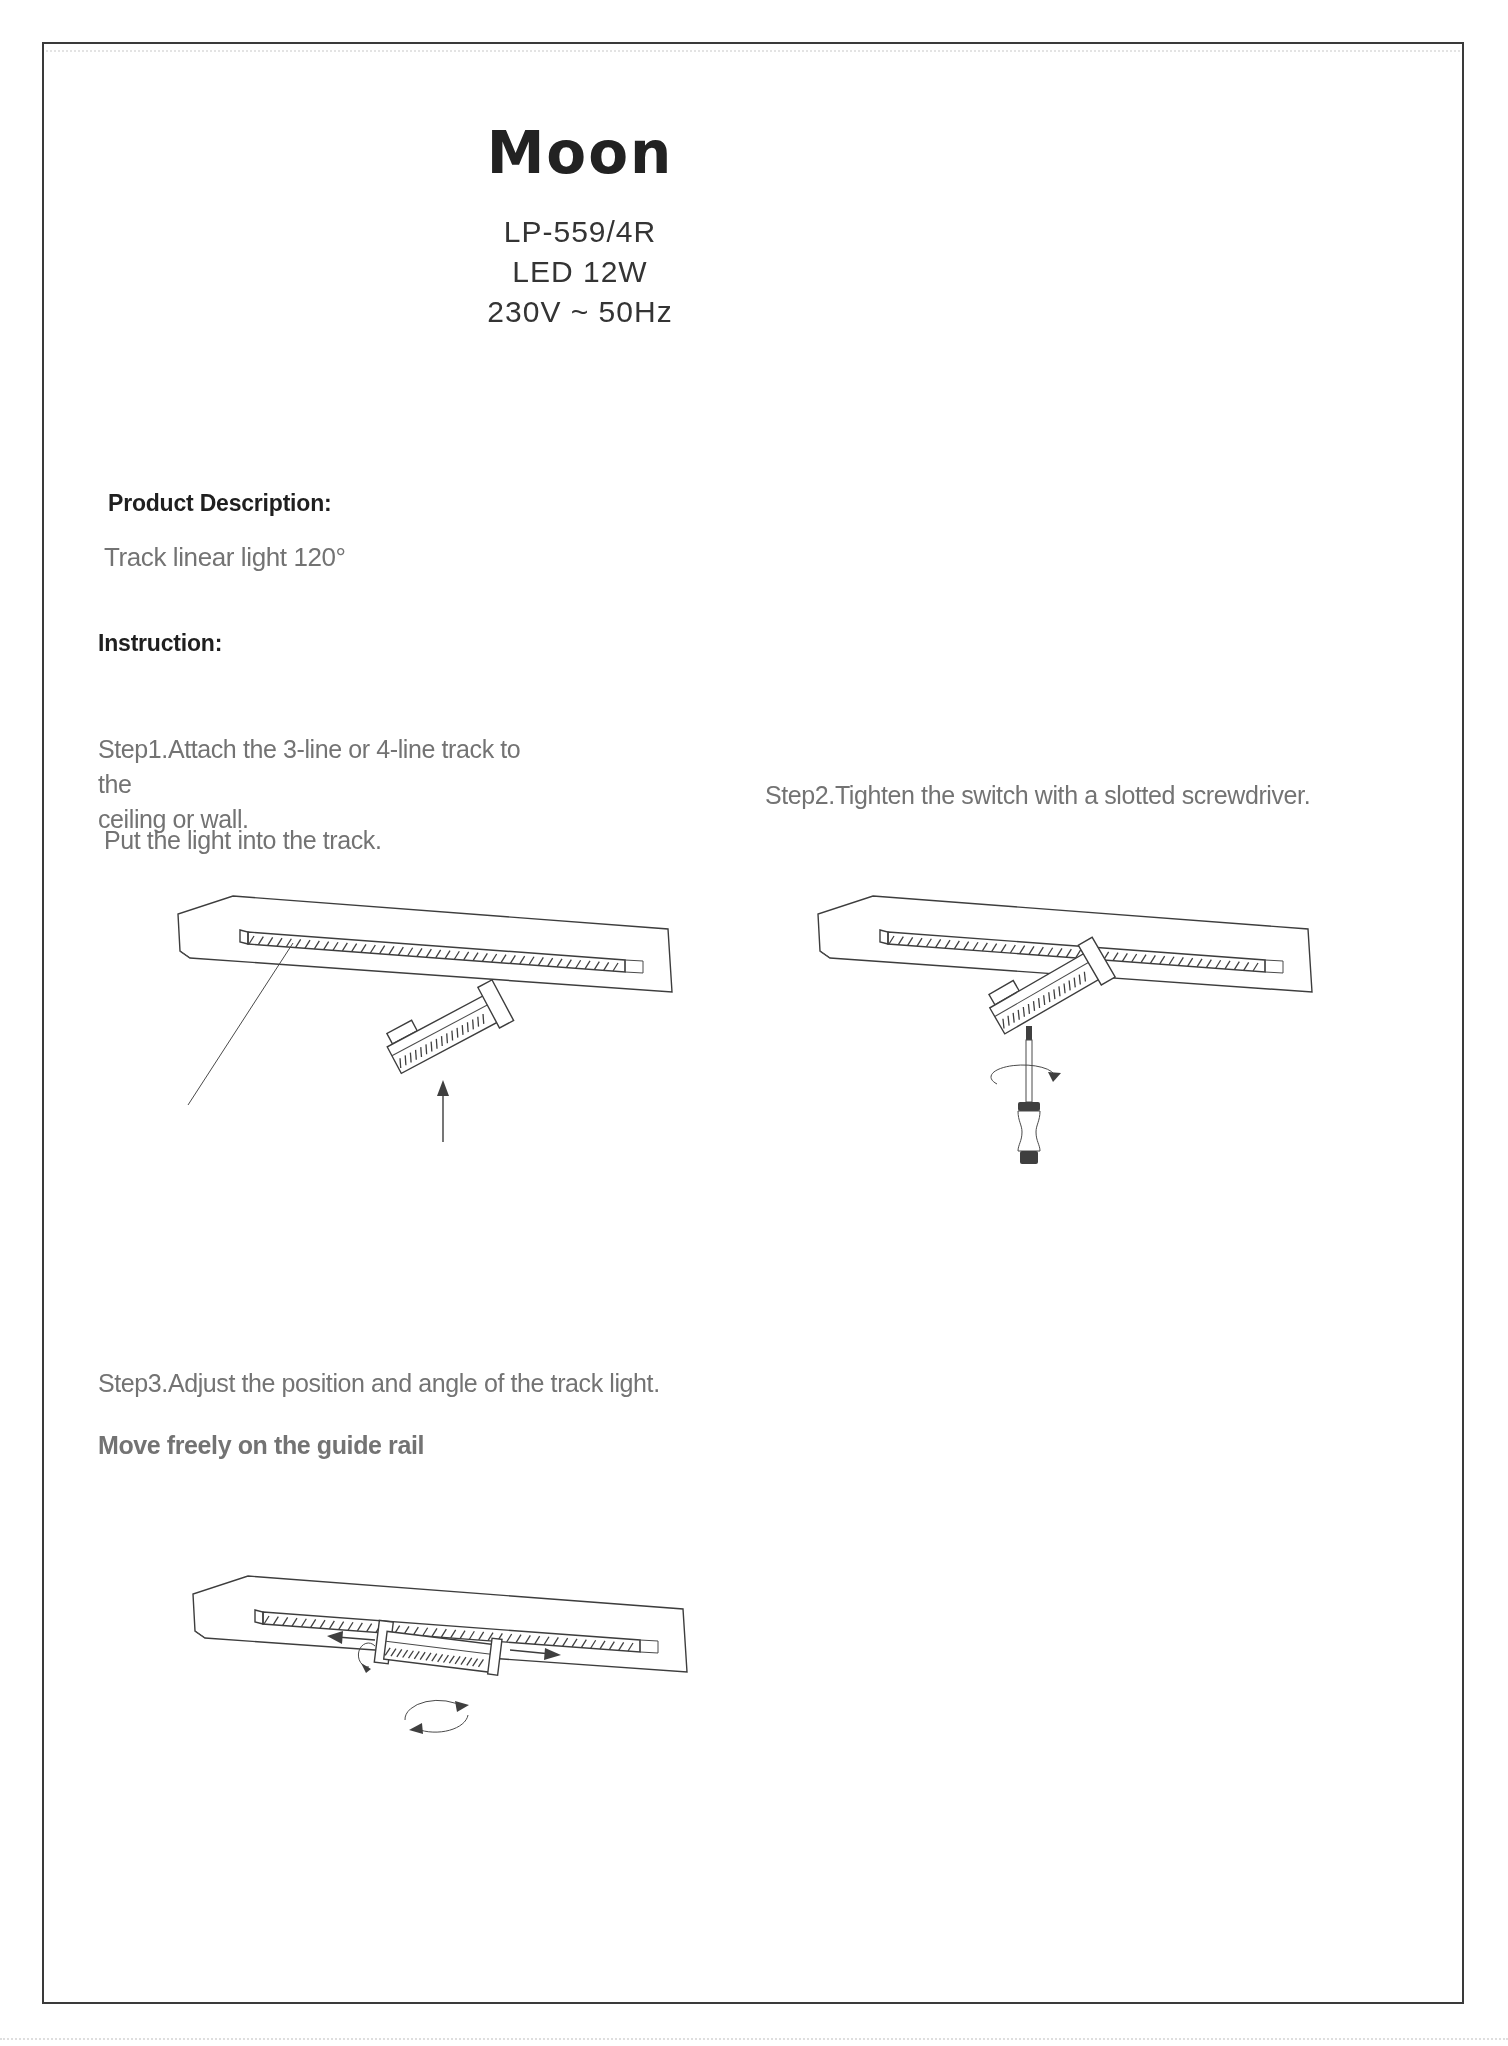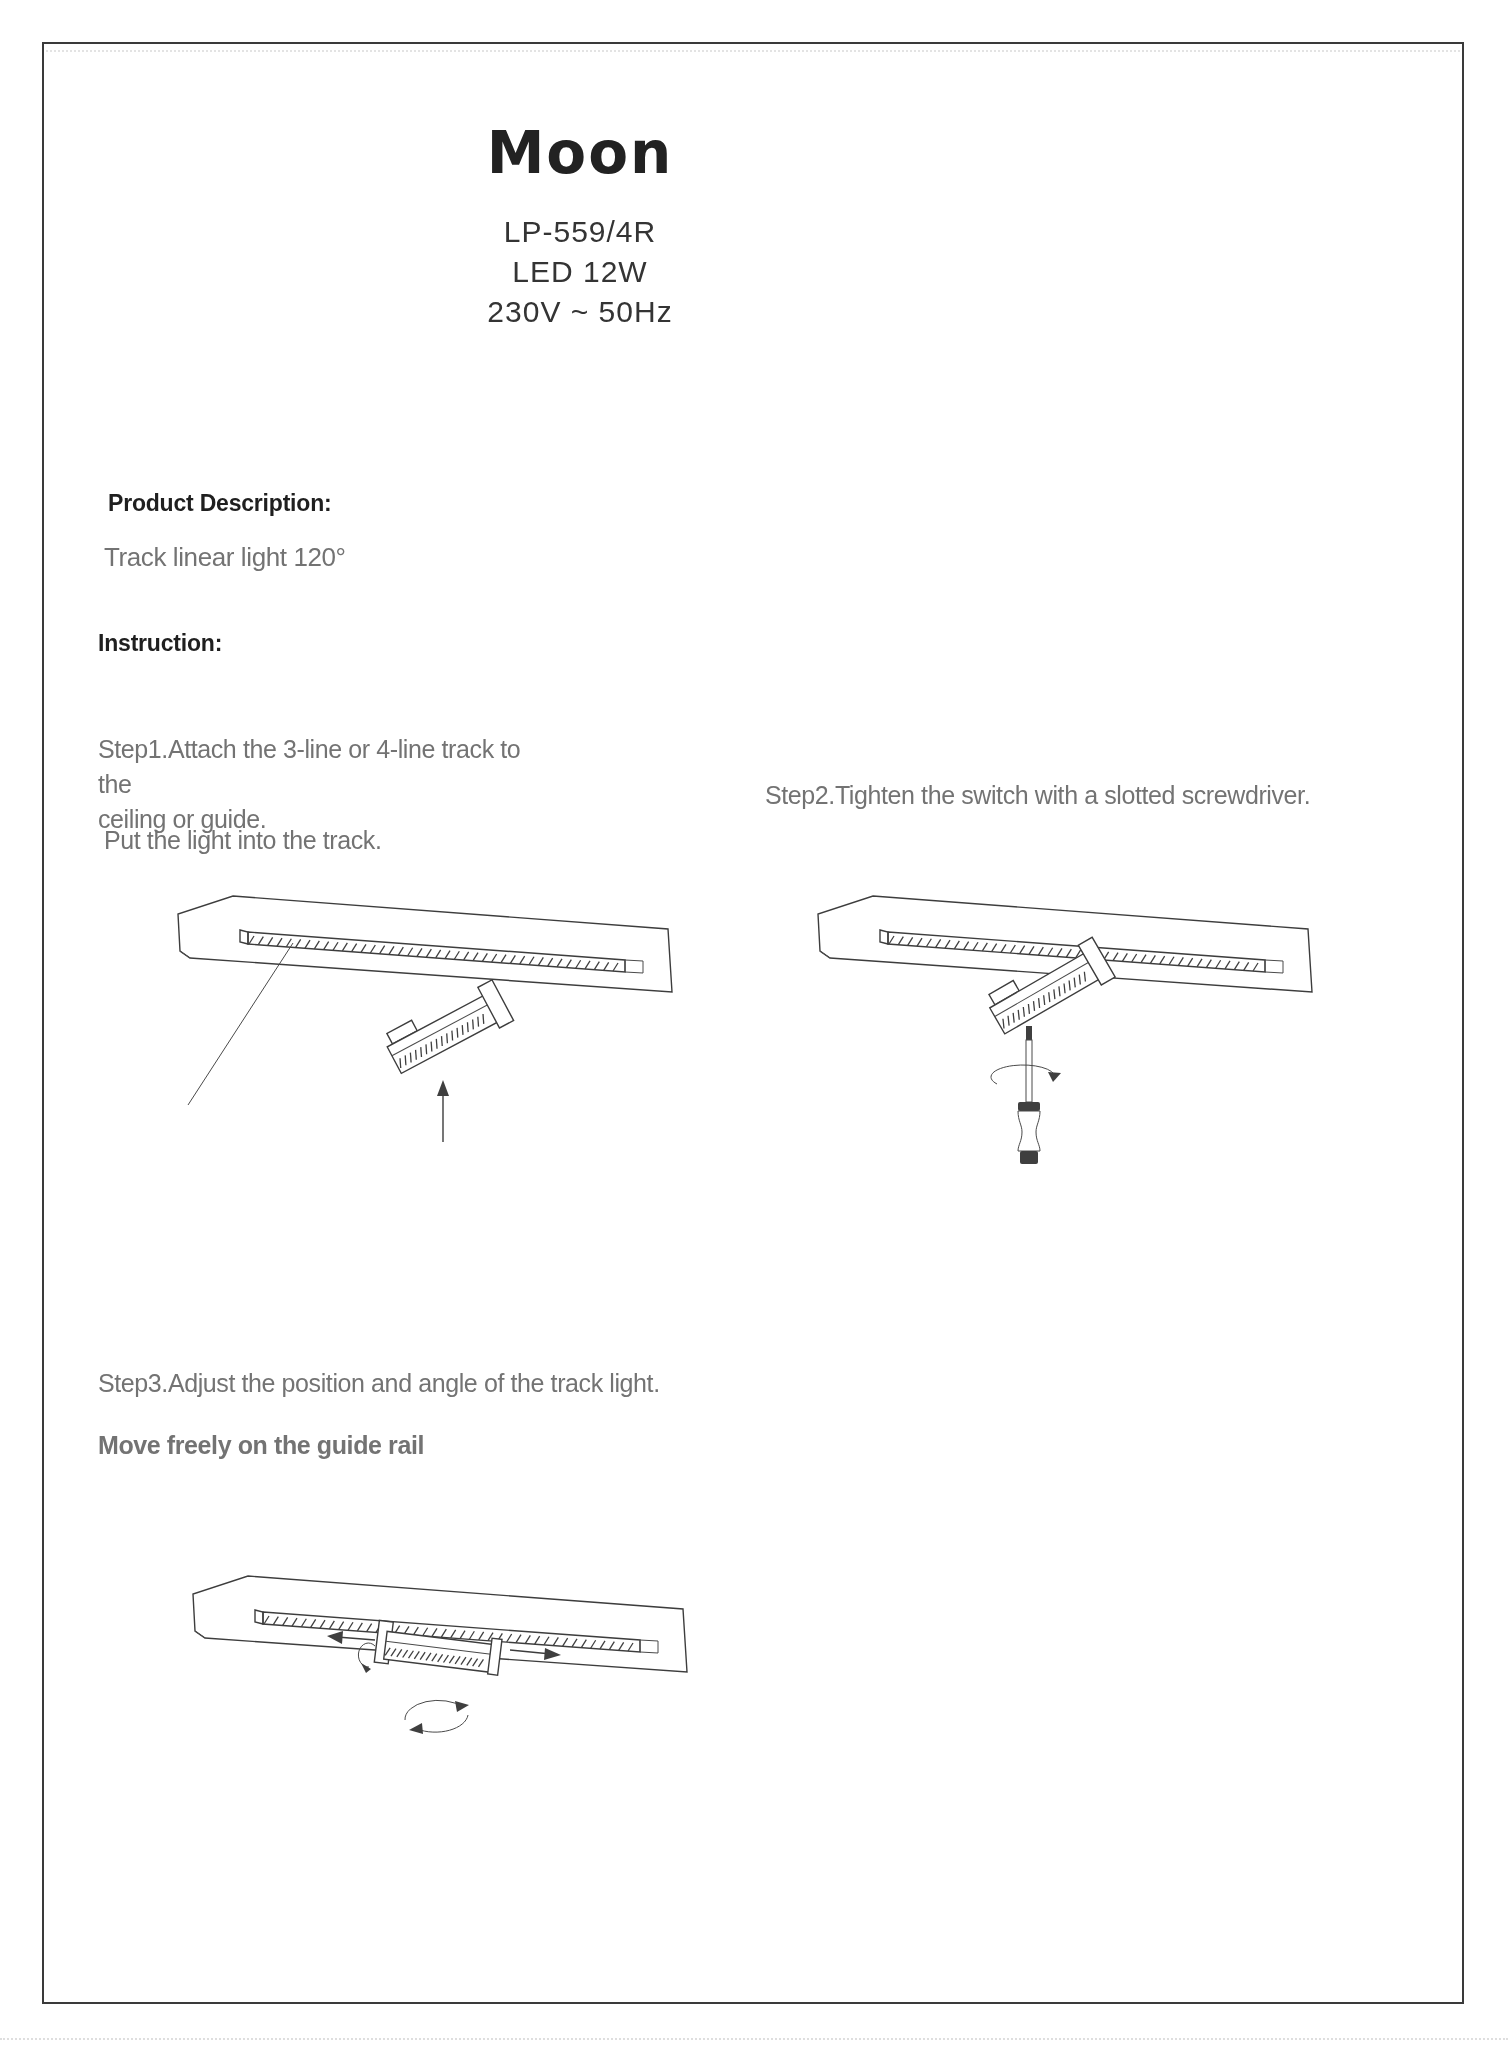--- a/index.html
+++ b/index.html
@@ -76,21 +76,21 @@
     </div>
   </div>
 
   <div class="h-bold" style="left:108px; top:490px;">Product Description:</div>
   <div class="body-text" style="left:104px; top:540px; font-size:26px;">Track linear light 120°</div>
 
   <div class="h-bold" style="left:98px; top:630px;">Instruction:</div>
 
   <div class="body-text" style="left:98px; top:732px; width:450px;">
     <span style="display:block">Step1.Attach the 3-line or 4-line track to the</span>
-    <span style="display:block">ceiling or guide.</span>
+    <span style="display:block">ceiling or wall.</span>
   </div>
   <div class="body-text" style="left:104px; top:823px;">Put the light into the track.</div>
 
   <div class="body-text" style="left:765px; top:778px;">Step2.Tighten the switch with a slotted screwdriver.</div>
 
   <div class="fig" style="left:120px; top:880px;">
     <svg width="560" height="300" viewBox="0 0 560 300" xmlns="http://www.w3.org/2000/svg">
       <g>
         <path class="ln" d="M113,16 L548,49 L552,112 L70,78 L60,71 L58,34 Z"></path>
         <path class="ln-thin" d="M60,71 L70,78"></path>

